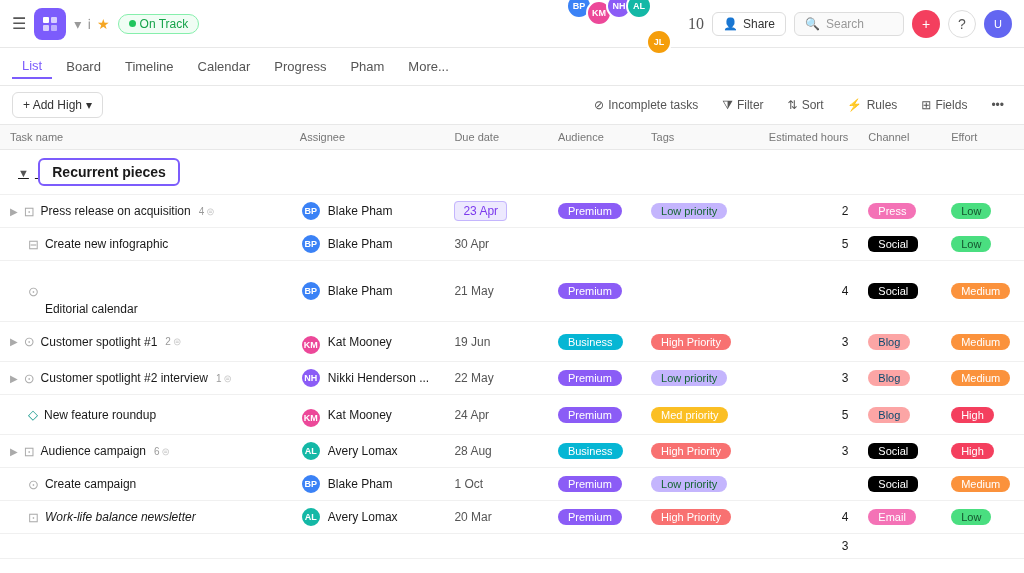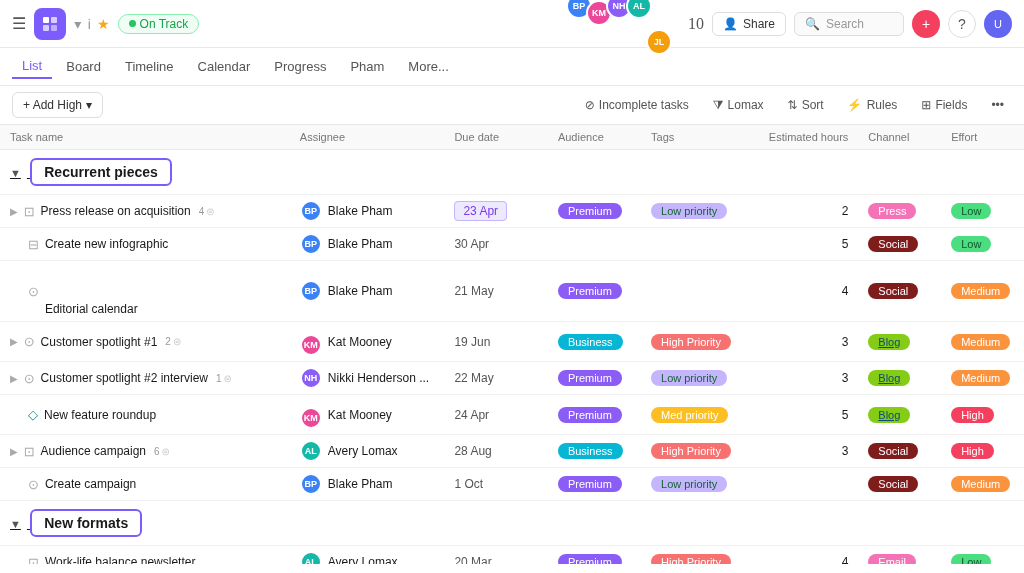--- a/index.html
+++ b/index.html
@@ -87,21 +87,21 @@
     .task-name-col { min-width: 280px; }
     .assignee-col { min-width: 140px; }
     .due-col { min-width: 100px; }
     .audience-col { min-width: 90px; }
     .tags-col { min-width: 110px; }
     .hours-col { min-width: 100px; text-align: right; }
     .channel-col { min-width: 80px; }
     .effort-col { min-width: 80px; }
 
     
-    .section-row td { background: white; padding: 8px 10px; text-decoration: underline; }
+    .section-row td { background: white; padding: 8px 18px; text-decoration: underline; }
     .section-title-box {
       display: inline-block; border: 2px solid #7c5cfc; border-radius: 6px;
       padding: 4px 12px; font-size: 14px; font-weight: 600; color: #1a1a1a;
     }
     .section-toggle { color: #555; cursor: pointer; margin-right: 6px; font-size: 11px; }
 
     
     .task-cell { display: flex; align-items: center; gap: 6px; }
     .expand-arrow { color: #aaa; font-size: 10px; cursor: pointer; }
     .sub-count { font-size: 10px; color: #999; display: flex; align-items: center; gap: 2px; margin-left: 2px; }
@@ -128,22 +128,22 @@
 
     .badge-low-priority { background: #c4b5fd; color: #166534; }
     .badge-high-priority { background: #f87171; color: white; }
     .badge-med-priority { background: #fbbf24; color: white; }
 
     .badge-low-effort { background: #4ade80; color: #14532d; }
     .badge-medium-effort { background: #fb923c; color: white; }
     .badge-high-effort { background: #f43f5e; color: white; }
 
     .badge-press { background: #f472b6; color: white; }
-    .badge-social { background: #7f1d1d; color: white; }
-    .badge-blog { background: #84cc16; color: #0c4a6e; text-decoration: underline; }
+    .badge-social { background: #000000; color: white; border-radius: 6px; }
+    .badge-blog { background: #fca5a5; color: #0c4a6e; }
     .badge-email { background: #f472b6; color: white; }
 
     
     .sum-row td { color: #777; font-size: 12px; padding: 6px 10px; background: #fafafa; }
     .sum-label { font-weight: 500; color: #555; text-align: right; }
     .sum-value { font-weight: 600; color: #333; }
   </style>
 </head>
 <body>
 
@@ -205,21 +205,21 @@
     <span>+ Add High</span>
     <span>▾</span>
   </button>
   <div class="toolbar-spacer"></div>
   <div class="toolbar-action">
     <span>⊘</span>
     <span>Incomplete tasks</span>
   </div>
   <div class="toolbar-action">
     <span>⧩</span>
-    <span>Lomax</span>
+    <span>Filter</span>
   </div>
   <div class="toolbar-action">
     <span>⇅</span>
     <span>Sort</span>
   </div>
   <div class="toolbar-action">
     <span>⚡</span>
     <span>Rules</span>
   </div>
   <div class="toolbar-action">
@@ -419,32 +419,26 @@
           <span>Blake Pham</span>
         </div>
       </td>
       <td class="due-col"><span class="due-date ">1 Oct</span></td>
       <td class="audience-col"><span class="badge badge-premium">Premium</span></td>
       <td class="tags-col"><span class="badge badge-low-priority">Low priority</span></td>
       <td class="hours-col" style="text-align:right;"></td>
       <td class="channel-col"><span class="badge badge-social">Social</span></td>
       <td class="effort-col"><span class="badge badge-medium-effort">Medium</span></td>
     </tr>
-        <tr class="section-row">
-    <td colspan="8">
-      <span class="section-toggle">▼</span>
-      <span class="section-title-box">New formats</span>
-    </td>
-  </tr>
         <tr>
       <td class="task-name-col">
         <div class="task-cell">
           <span style="width:12px;display:inline-block;"></span>
           <span><span style="color:#aaa;font-size:13px;">⊡</span></span>
-          <span style="cursor:pointer;">Work-life balance newsletter</span>
+          <span style="cursor:pointer;font-style:italic;">Work-life balance newsletter</span>
 
         </div>
       </td>
       <td class="assignee-col">
         <div class="assignee-cell">
           <div class="avatar a4" style="width:22px;height:22px;font-size:9px;margin-left:0;">AL</div>
           <span>Avery Lomax</span>
         </div>
       </td>
       <td class="due-col"><span class="due-date ">20 Mar</span></td>

